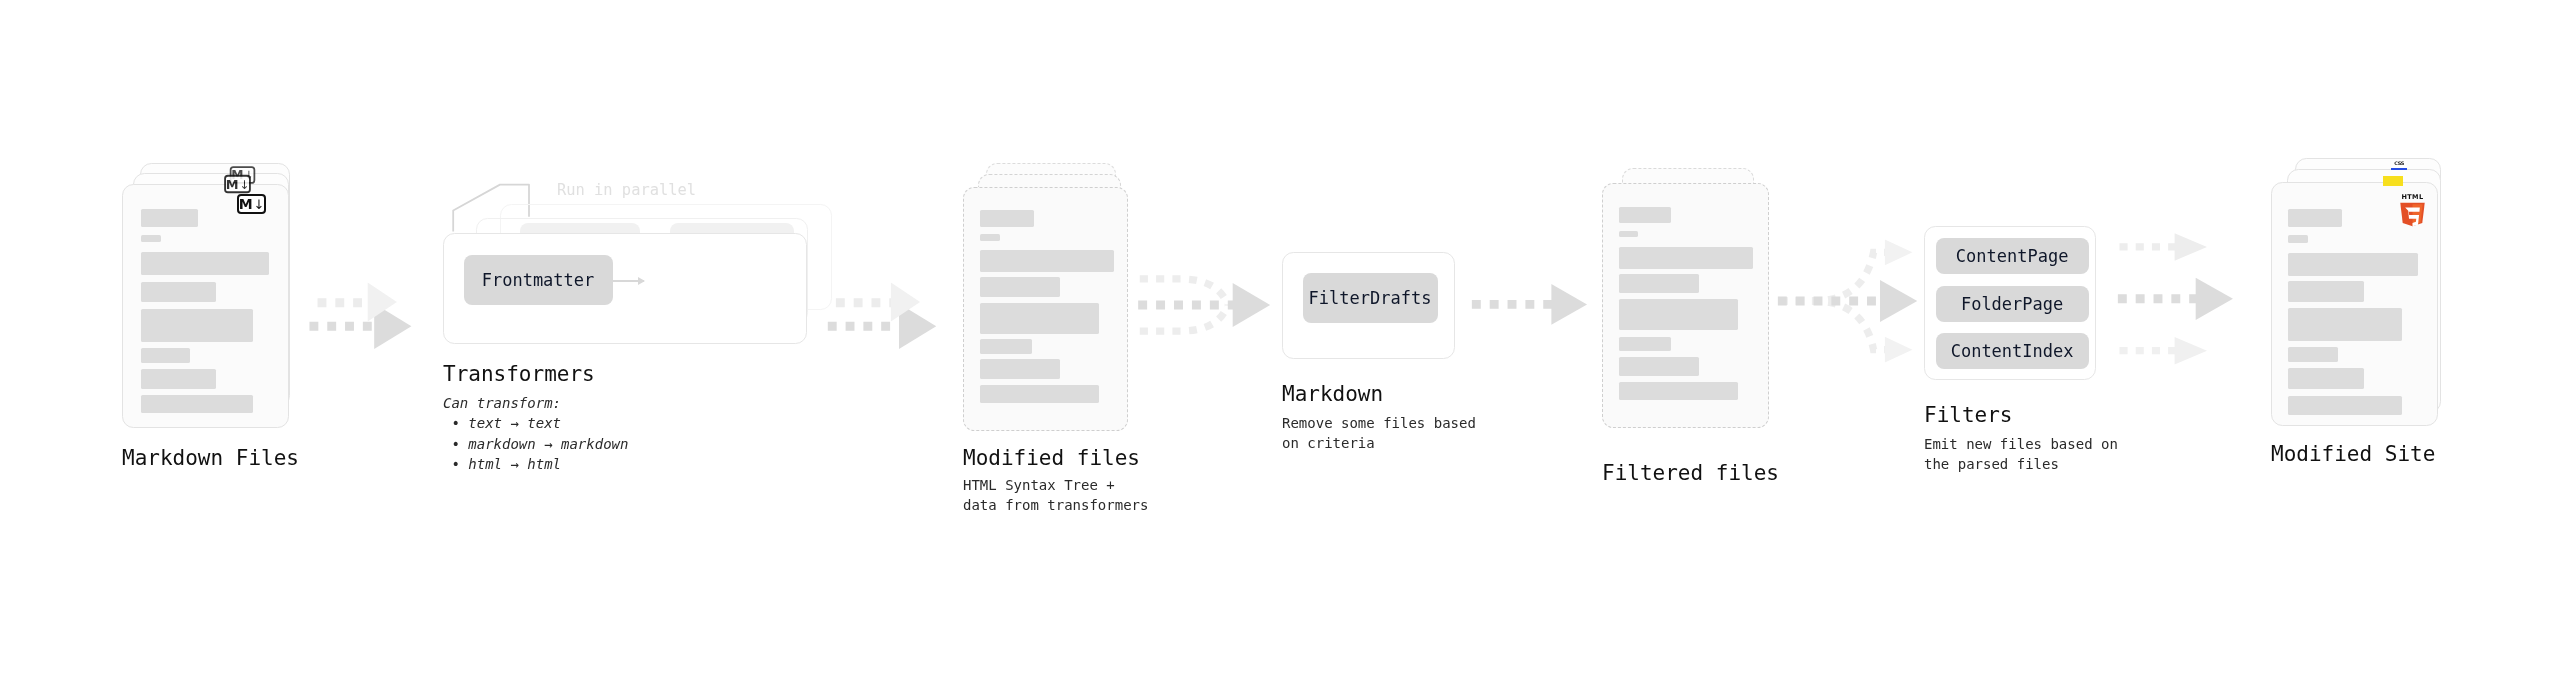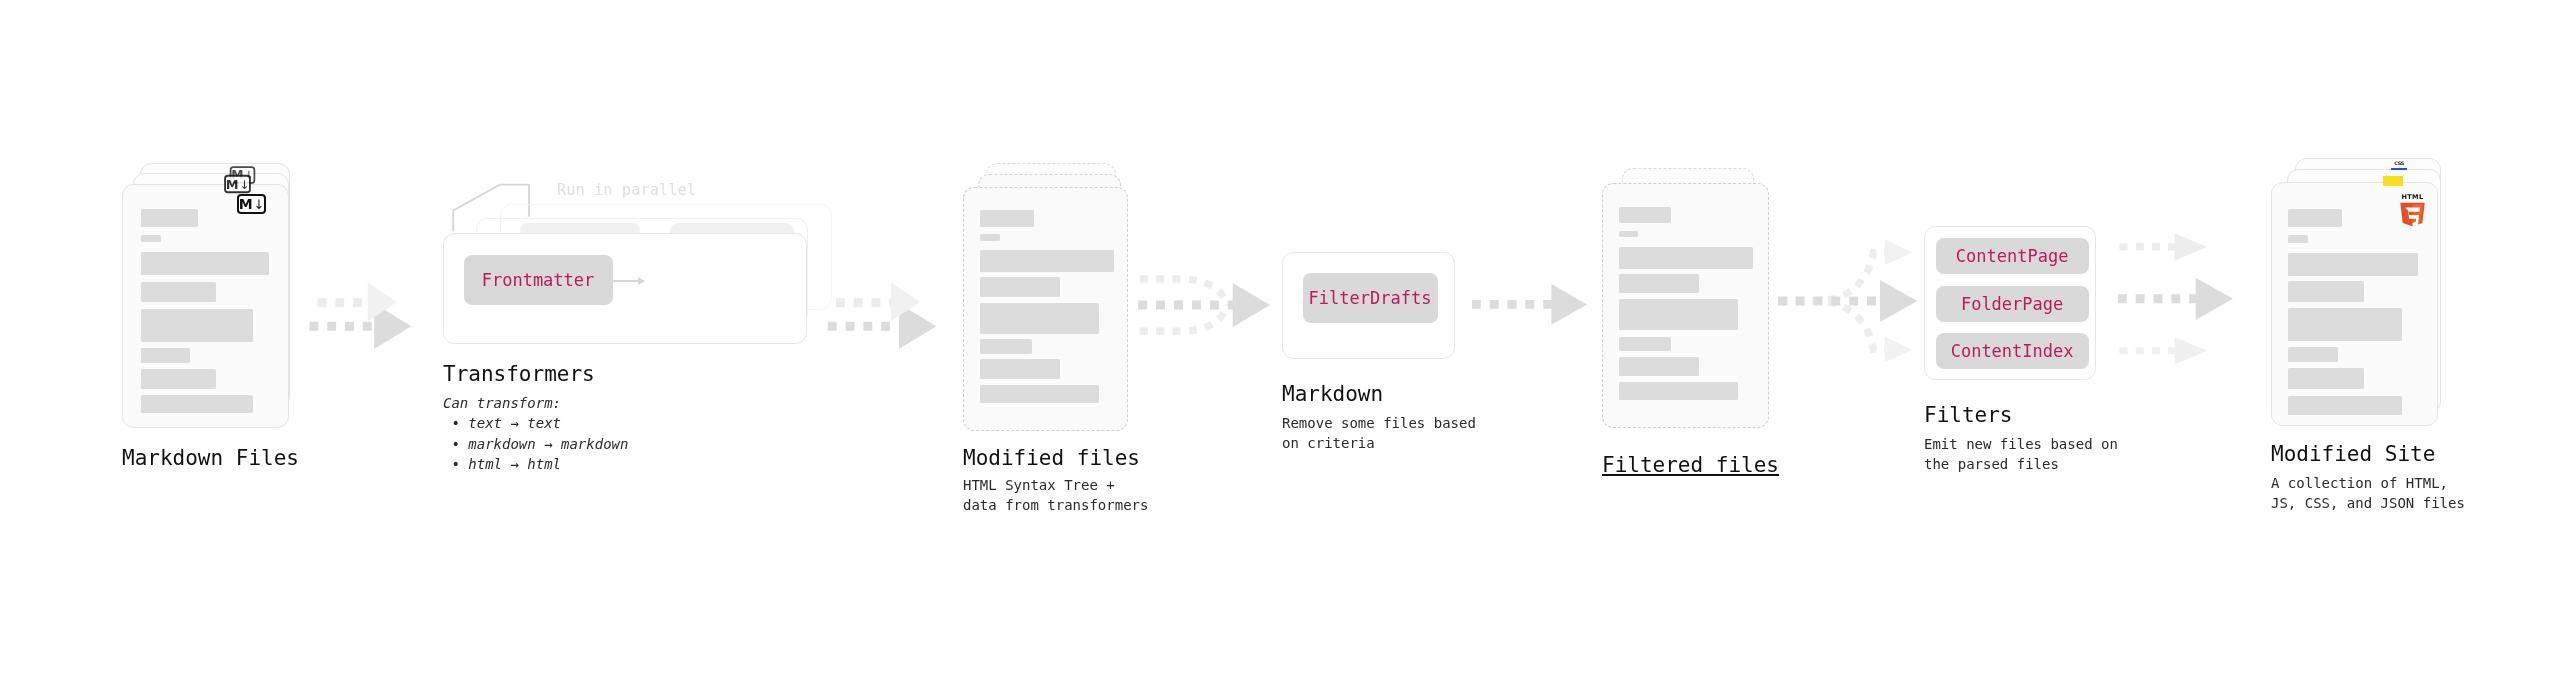--- a/index.html
+++ b/index.html
@@ -73,21 +73,21 @@
   }
   .panel.ghost{border-color:#f0f0f0;background:transparent;}
   .panel.ghost2{border-color:#f4f4f4;background:transparent;}
 
   .pill{
     position:absolute;
     background:#d9d9d9;
     border-radius:8.1px;
     display:flex;align-items:center;justify-content:center;
     font-size:17px;
-    color:#be185d;
+    color:#0f172a;
     box-sizing:border-box;
     white-space:nowrap;
   }
   .pill.ghost{background:#ebebeb;color:transparent;}
   .pill.ghost2{background:#f1f1f1;color:transparent;}
 
   
   .tarrow{position:absolute;height:1.6px;background:#d8d8d8;}
   .tarrow:after{
     content:"";position:absolute;right:-0.8px;top:-3.3px;
@@ -265,21 +265,21 @@
         <div class="skel" style="left:16.3px;top:23px;width:52px;height:16.3px;"></div>
         <div class="skel" style="left:16.3px;top:47px;width:18.7px;height:6.5px;"></div>
         <div class="skel" style="left:16.3px;top:63px;width:134px;height:22px;"></div>
         <div class="skel" style="left:16.3px;top:90px;width:80px;height:19.5px;"></div>
         <div class="skel" style="left:16.3px;top:115px;width:119px;height:31px;"></div>
         <div class="skel" style="left:16.3px;top:153px;width:52px;height:14.6px;"></div>
         <div class="skel" style="left:16.3px;top:173px;width:80px;height:19.5px;"></div>
         <div class="skel" style="left:16.3px;top:198px;width:119px;height:18px;"></div>
       </div>
     </div>
-    <div class="title" style="left:0px;top:285px;text-decoration:underline;">Filtered files</div>
+    <div class="title" style="left:0px;top:293px;">Filtered files</div>
   </div>
 
   <div class="flow" style="left:1773px;top:236px;width:154px;height:130px;">
     <svg width="154" height="130" viewBox="0 0 190 160">
       <path d="M8 80 H50 Q112 80 124 20 H140" stroke="#ededed" stroke-width="9" stroke-dasharray="10 10" fill="none"></path>
       <path d="M8 80 H50 Q112 80 124 140 H140" stroke="#ededed" stroke-width="9" stroke-dasharray="10 10" fill="none"></path>
       <path d="M6 80 H132" stroke="#dcdcdc" stroke-width="11" stroke-dasharray="11 11" fill="none"></path>
       <polygon points="132,54 178,80 132,106" fill="#dcdcdc"></polygon>
       <polygon points="138,4 172,20 138,36" fill="#f2f2f2"></polygon>
       <polygon points="138,124 172,140 138,156" fill="#f2f2f2"></polygon>
@@ -333,18 +333,16 @@
       <div class="html5" style="left:126px;top:34px;">
         <svg width="31" height="36" viewBox="0 0 38 44">
           <text x="19" y="9" text-anchor="middle" font-family="DejaVu Sans, Liberation Sans, sans-serif" font-size="8" font-weight="bold" fill="#111" letter-spacing="0.5">HTML</text>
           <path d="M4 13 L7 38 L19 42 L31 38 L34 13 Z" fill="#e34f26"></path>
           <path d="M19 15 L19 40.5 L29 37.3 L31.4 15 Z" fill="#ef652a"></path>
           <path d="M10 19 h18 l-0.5 5 H14.5 l0.4 4 H27 l-1.2 12.2 L19 42 v-4.2 l4.2 -1.3 l0.4 -3.8 H14.7 l-0.9 -9.7 Z" fill="#ffffff"></path>
         </svg>
       </div>
     </div>
     <div class="title" style="left:0px;top:284px;">Modified Site</div>
-    <div class="sub" style="left:0px;top:315px;">A collection of HTML,
-JS, CSS, and JSON files</div>
   </div>
 
 </div>
 
 
 </body></html>

